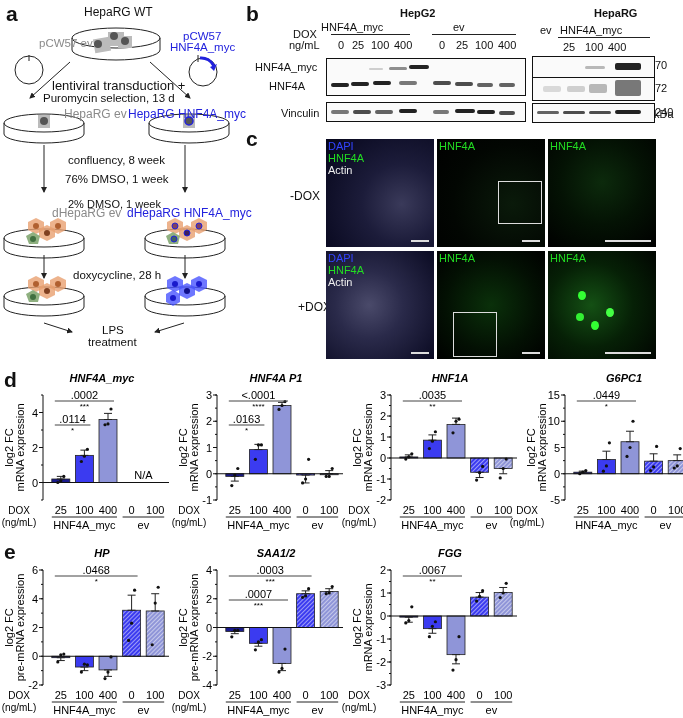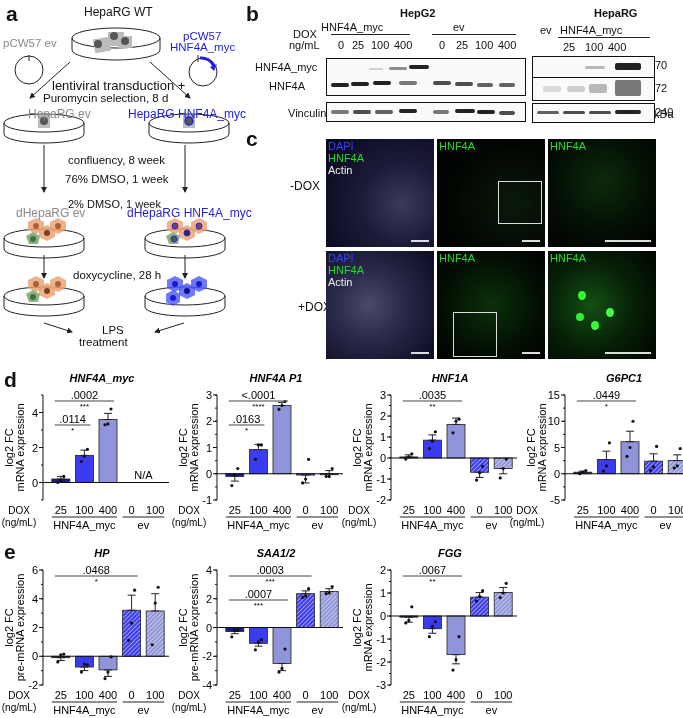--- a/index.html
+++ b/index.html
@@ -1,20 +1,20 @@
 <!DOCTYPE html>
 <html><head>
 <meta charset="utf-8">
 <style>
   html,body{margin:0;padding:0;background:#fff;}
   body{width:683px;height:718px;position:relative;overflow:hidden;font-family:"Liberation Sans",sans-serif;color:#111;}
   .abs{position:absolute;}
   .plabel{position:absolute;font-weight:bold;font-size:21px;font-family:"Liberation Sans",sans-serif;}
   .t{position:absolute;font-size:11px;white-space:nowrap;line-height:1;}
-  .grey{color:#8a8a8a;}
+  .grey{color:#8a8a8a;margin-left:36px;}
   .blue{color:#2222dd;}
   .blot{position:absolute;border:1px solid #111;background:#fafafa;}
   .band{position:absolute;height:4px;border-radius:2px;background:#222;}
   .micro{position:absolute;width:108px;height:108px;background:#000;overflow:hidden;}
   .micro .lab{position:absolute;left:2px;font-size:11px;line-height:12px;}
   .scalebar{position:absolute;height:2px;background:#ddd;bottom:5px;right:5px;}
   .zoombox{position:absolute;border:1.5px solid #ddd;}
   svg text{font-family:"Liberation Sans",sans-serif;}
 </style>
 </head>
@@ -123,31 +123,31 @@
         <circle cx="173" cy="298" r="3" fill="#1a1acc"></circle>
     </g>
     <line x1="44" y1="323" x2="72" y2="332" stroke="#222" marker-end="url(#arr)"></line>
     <line x1="184" y1="323" x2="155" y2="332" stroke="#222" marker-end="url(#arr)"></line>
   </svg>
 
   <div class="t grey" style="left:3px;top:38px;font-size:11.5px;">pCW57 ev</div>
   <div class="t blue" style="left:183px;top:31px;font-size:11.5px;">pCW57</div>
   <div class="t blue" style="left:170px;top:42px;font-size:11.5px;">HNF4A_myc</div>
   <div class="t" style="left:52px;top:79px;font-size:13px;">lentiviral transduction +</div>
-  <div class="t" style="left:43px;top:93px;font-size:11.5px;">Puromycin selection, 8 d</div>
+  <div class="t" style="left:43px;top:93px;font-size:11.5px;">Puromycin selection, 13 d</div>
   <div class="t grey" style="left:28px;top:108px;font-size:12px;">HepaRG ev</div>
   <div class="t blue" style="left:128px;top:108px;font-size:12px;">HepaRG HNF4A_myc</div>
   <div class="t" style="left:68px;top:155px;font-size:11.5px;">confluency, 8 week</div>
   <div class="t" style="left:65px;top:174px;font-size:11.5px;">76% DMSO, 1 week</div>
   <div class="t" style="left:68px;top:199px;font-size:11px;">2% DMSO, 1 week</div>
   <div class="t grey" style="left:16px;top:207px;font-size:12px;">dHepaRG ev</div>
   <div class="t blue" style="left:127px;top:207px;font-size:12px;">dHepaRG HNF4A_myc</div>
   <div class="t" style="left:73px;top:270px;font-size:11.5px;">doxycycline, 28 h</div>
   <div class="t" style="left:102px;top:325px;font-size:11.5px;">LPS</div>
-  <div class="t" style="left:79px;top:337px;font-size:11.5px;">treatment</div>
+  <div class="t" style="left:88px;top:337px;font-size:11.5px;">treatment</div>
 </div>
 
 <div>
   <div class="plabel" style="left:246px;top:2px;">b</div>
   <div class="t" style="left:400px;top:8px;font-weight:bold;font-size:11px;">HepG2</div>
   <div class="t" style="left:321px;top:22px;">HNF4A_myc</div>
   <div class="abs" style="left:331px;top:34px;width:79px;height:1px;background:#222;"></div>
   <div class="t" style="left:453px;top:22px;">ev</div>
   <div class="abs" style="left:432px;top:34px;width:84px;height:1px;background:#222;"></div>
   <div class="t" style="left:293px;top:29px;">DOX</div>
@@ -156,21 +156,21 @@
   <div class="t" style="left:352px;top:40px;">25</div>
   <div class="t" style="left:371px;top:40px;">100</div>
   <div class="t" style="left:394px;top:40px;">400</div>
   <div class="t" style="left:439px;top:40px;">0</div>
   <div class="t" style="left:456px;top:40px;">25</div>
   <div class="t" style="left:475px;top:40px;">100</div>
   <div class="t" style="left:498px;top:40px;">400</div>
 
   <div class="t" style="left:255px;top:62px;">HNF4A_myc</div>
   <div class="t" style="left:269px;top:81px;">HNF4A</div>
-  <div class="t" style="left:288px;top:108px;text-align:center;">Vinculin</div>
+  <div class="t" style="left:281px;top:108px;text-align:center;">Vinculin</div>
 
   <div class="blot" style="left:326px;top:58px;width:198px;height:36px;">
     <div class="band" style="left:42px;top:9px;width:14px;height:2px;opacity:0.2;"></div>
     <div class="band" style="left:62px;top:8px;width:18px;height:3px;opacity:0.5;"></div>
     <div class="band" style="left:82px;top:6px;width:20px;height:4px;"></div>
     <div class="band" style="left:4px;top:24px;width:18px;"></div>
     <div class="band" style="left:24px;top:23px;width:18px;"></div>
     <div class="band" style="left:46px;top:22px;width:18px;"></div>
     <div class="band" style="left:72px;top:22px;width:18px;opacity:0.6;"></div>
     <div class="band" style="left:106px;top:22px;width:18px;opacity:0.8;"></div>
@@ -214,21 +214,21 @@
     <div class="band" style="left:82px;top:6px;width:26px;height:4px;"></div>
   </div>
   <div class="t" style="left:655px;top:60px;">70</div>
   <div class="t" style="left:655px;top:83px;">72</div>
   <div class="t" style="left:655px;top:107px;">240</div>
   <div class="t" style="left:654px;top:109px;">kDa</div>
 </div>
 
 <div>
   <div class="plabel" style="left:246px;top:127px;">c</div>
-  <div class="t" style="left:290px;top:180px;font-size:12px;">-DOX</div>
+  <div class="t" style="left:290px;top:190px;font-size:12px;">-DOX</div>
   <div class="t" style="left:298px;top:301px;font-size:12px;">+DOX</div>
 
   <div class="micro" style="left:326px;top:139px;background:radial-gradient(circle at 70% 60%,#3a3a5a 0%,#1c1c3a 40%,#05051a 100%);">
     <div class="lab" style="top:1px;color:#3344ff;">DAPI</div>
     <div class="lab" style="top:13px;color:#22dd22;">HNF4A</div>
     <div class="lab" style="top:25px;color:#eee;">Actin</div>
     <div class="scalebar" style="width:18px;"></div>
   </div>
   <div class="micro" style="left:437px;top:139px;background:radial-gradient(circle at 70% 60%,#0a1a0a 0%,#020602 60%,#000 100%);">
     <div class="lab" style="top:1px;color:#22dd22;">HNF4A</div>

